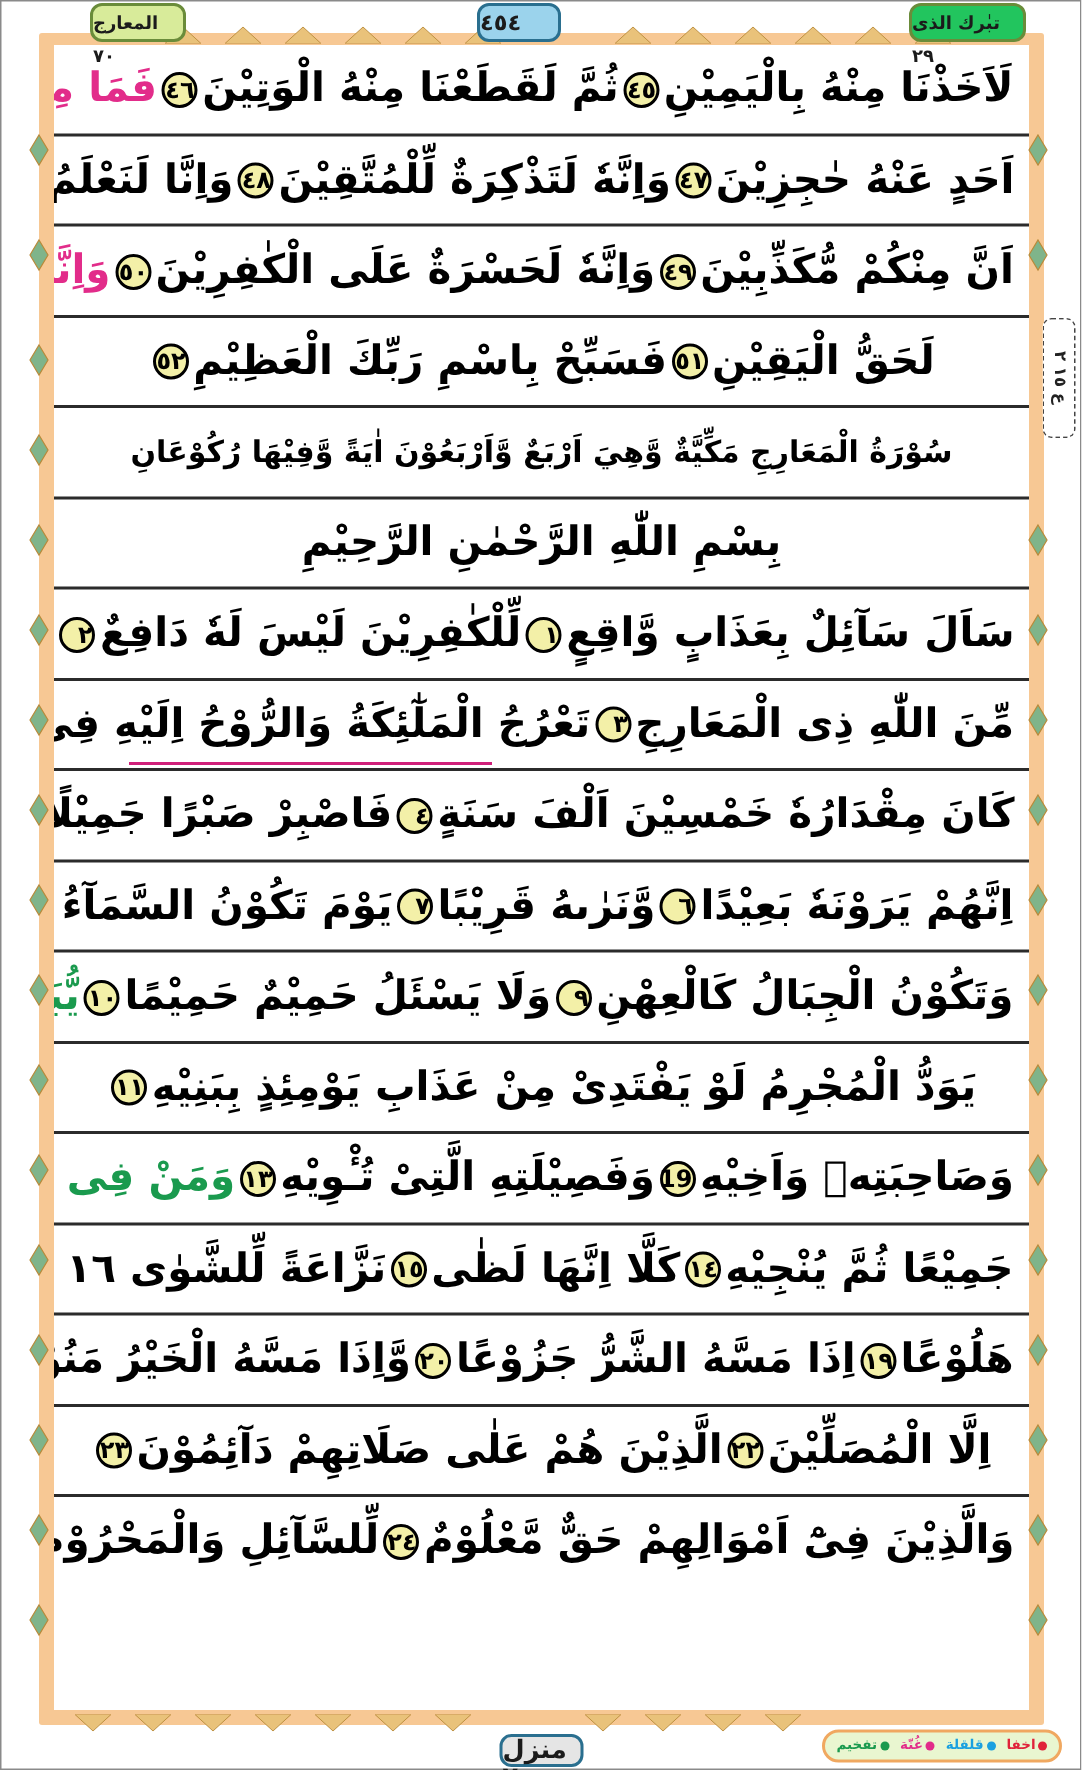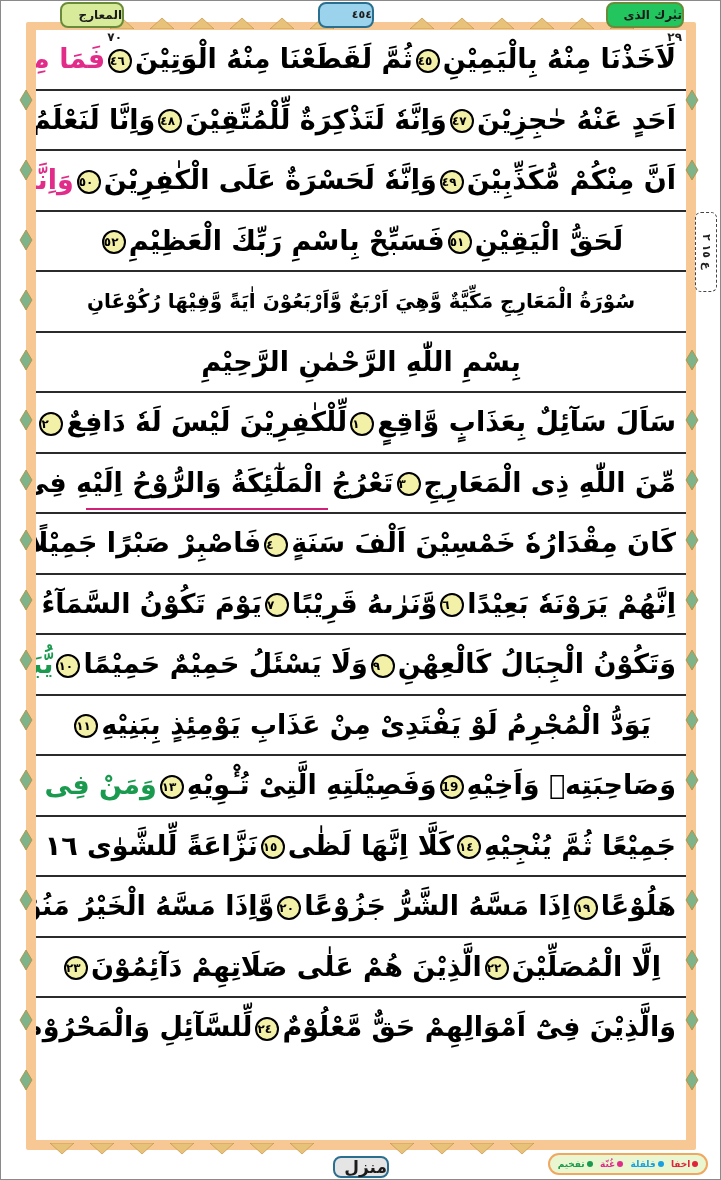--- a/index.html
+++ b/index.html
@@ -1,35 +1,35 @@
 <!DOCTYPE html>
 <html><head>
 <meta charset="utf-8">
 <style>
   html,body{margin:0;padding:0;}
   body{width:721px;height:1180px;background:#ffffff;position:relative;overflow:hidden;font-family:"DejaVu Sans",sans-serif;}
   .outer{position:absolute;left:0;top:0;width:719px;height:1178px;border:1px solid #8a8a8a;background:#fff;}
   .frame{position:absolute;left:26px;top:22px;width:670px;height:1128px;background:#f7c894;border-radius:2px;}
   .page{position:absolute;left:36px;top:30px;width:650px;height:1110px;background:#ffffff;}
   .top-orn-row,.bot-orn-row{position:absolute;left:40px;width:640px;height:14px;}
-  .badge{position:absolute;border-radius:8px;font-weight:bold;text-align:right;line-height:22px;height:22px;font-size:12px;color:#1b1b1b;}
+  .badge{position:absolute;border-radius:8px;font-weight:bold;text-align:left;line-height:22px;height:22px;font-size:12px;color:#1b1b1b;}
   .badge-left{left:60px;top:2px;width:60px;background:#d8eb9a;border:2px solid #6a8c3a;}
   .badge-right{left:606px;top:2px;width:74px;background:#22c55e;border:2px solid #6a8c3a;}
-  .badge-page{left:318px;top:2px;width:52px;background:#9bd3ec;border:2px solid #2a6f8f;font-size:11px;}
+  .badge-page{left:318px;top:2px;width:52px;background:#9bd3ec;border:2px solid #2a6f8f;font-size:15px;}
   .badge-manzil{left:333px;top:1156px;width:52px;background:#e5e5e5;border:2px solid #2a6f8f;height:18px;line-height:18px;font-size:17px;}
   .ruku{position:absolute;left:695px;top:212px;width:20px;height:78px;border:1px dashed #444;border-radius:6px;background:#fff;font-size:11px;font-weight:bold;writing-mode:vertical-rl;text-align:center;line-height:20px;color:#222;}
   .legend{position:absolute;left:548px;top:1153px;width:160px;height:22px;border:2px solid #f0a860;border-radius:12px;background:#e9f6d0;display:flex;align-items:center;justify-content:space-around;font-size:9px;font-weight:bold;direction:rtl;padding:0 4px;box-sizing:border-box;}
   .legend .item{display:flex;align-items:center;gap:2px;}
   .legend .dot{width:6px;height:6px;border-radius:50%;display:inline-block;}
   .lines{position:absolute;left:36px;top:30px;width:650px;}
   .line{position:relative;height:60.5px;border-bottom:2px solid #2b2b2b;box-sizing:border-box;direction:rtl;text-align:center;font-family:"DejaVu Sans",sans-serif;font-weight:bold;font-size:27px;line-height:58px;color:#000;white-space:nowrap;overflow:hidden;padding:0 10px;}
   .line.last{border-bottom:none;}
   .line.title{font-size:20px;}
   .g{color:#1a9a4e;} .p{color:#e22c8a;}
-  .ayah{display:inline-block;width:20px;height:20px;border:2px solid #000;border-radius:50%;background:#f3f0a8;font-size:12px;line-height:20px;text-align:left;vertical-align:middle;margin:0 3px;color:#000;}
+  .ayah{display:inline-block;width:20px;height:20px;border:2px solid #000;border-radius:50%;background:#f3f0a8;font-size:16px;line-height:20px;text-align:right;vertical-align:middle;margin:0 3px;color:#000;}
   .underline{position:absolute;left:86px;top:508px;width:242px;height:2px;background:#d0207a;}
 </style>
 </head>
 <body>
 
 <div class="outer"></div>
 <div class="frame"></div>
 
 <div class="top-orn-row" style="top:14px;">
   <svg width="640" height="14">

